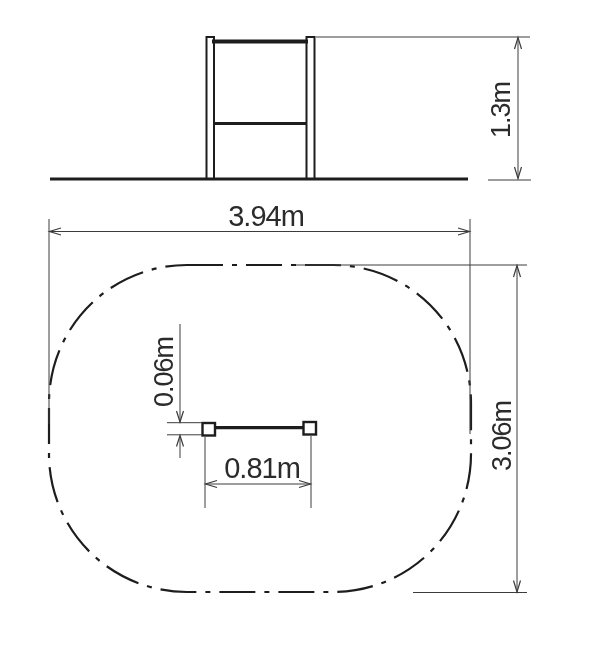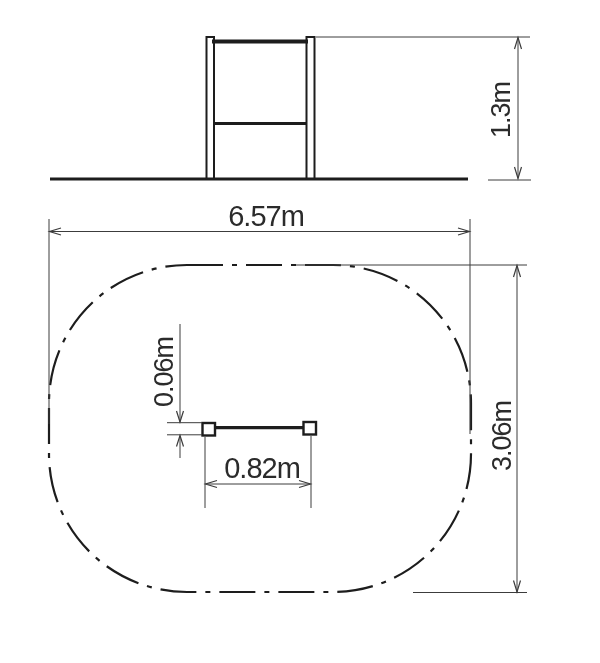--- a/index.html
+++ b/index.html
@@ -86,23 +86,23 @@
       <g>
         <path class="thin" d="M205 437 V508"></path>
         <path class="thin" d="M311 436 V508"></path>
         <path class="thin" d="M205.5 484 H310.5"></path>
         <path class="arrow" d="M217 480.5 L205.5 484 L217 487.5"></path>
         <path class="arrow" d="M299 480.5 L310.5 484 L299 487.5"></path>
       </g>
     </g>
   </svg>
 
-  <div class="dim-label" style="left:266px;top:216px;">6.57m</div>
+  <div class="dim-label" style="left:266px;top:216px;">3.94m</div>
 
-  <div class="dim-label" style="left:262px;top:468px;">0.82m</div>
+  <div class="dim-label" style="left:262px;top:468px;">0.81m</div>
 
   <div class="dim-label vertical" style="left:501px;top:110px;">1.3m</div>
 
   <div class="dim-label vertical" style="left:502px;top:436px;">3.06m</div>
 
   <div class="dim-label vertical" style="left:164px;top:372px;">0.06m</div>
 
 </div>
 
 </body></html>

